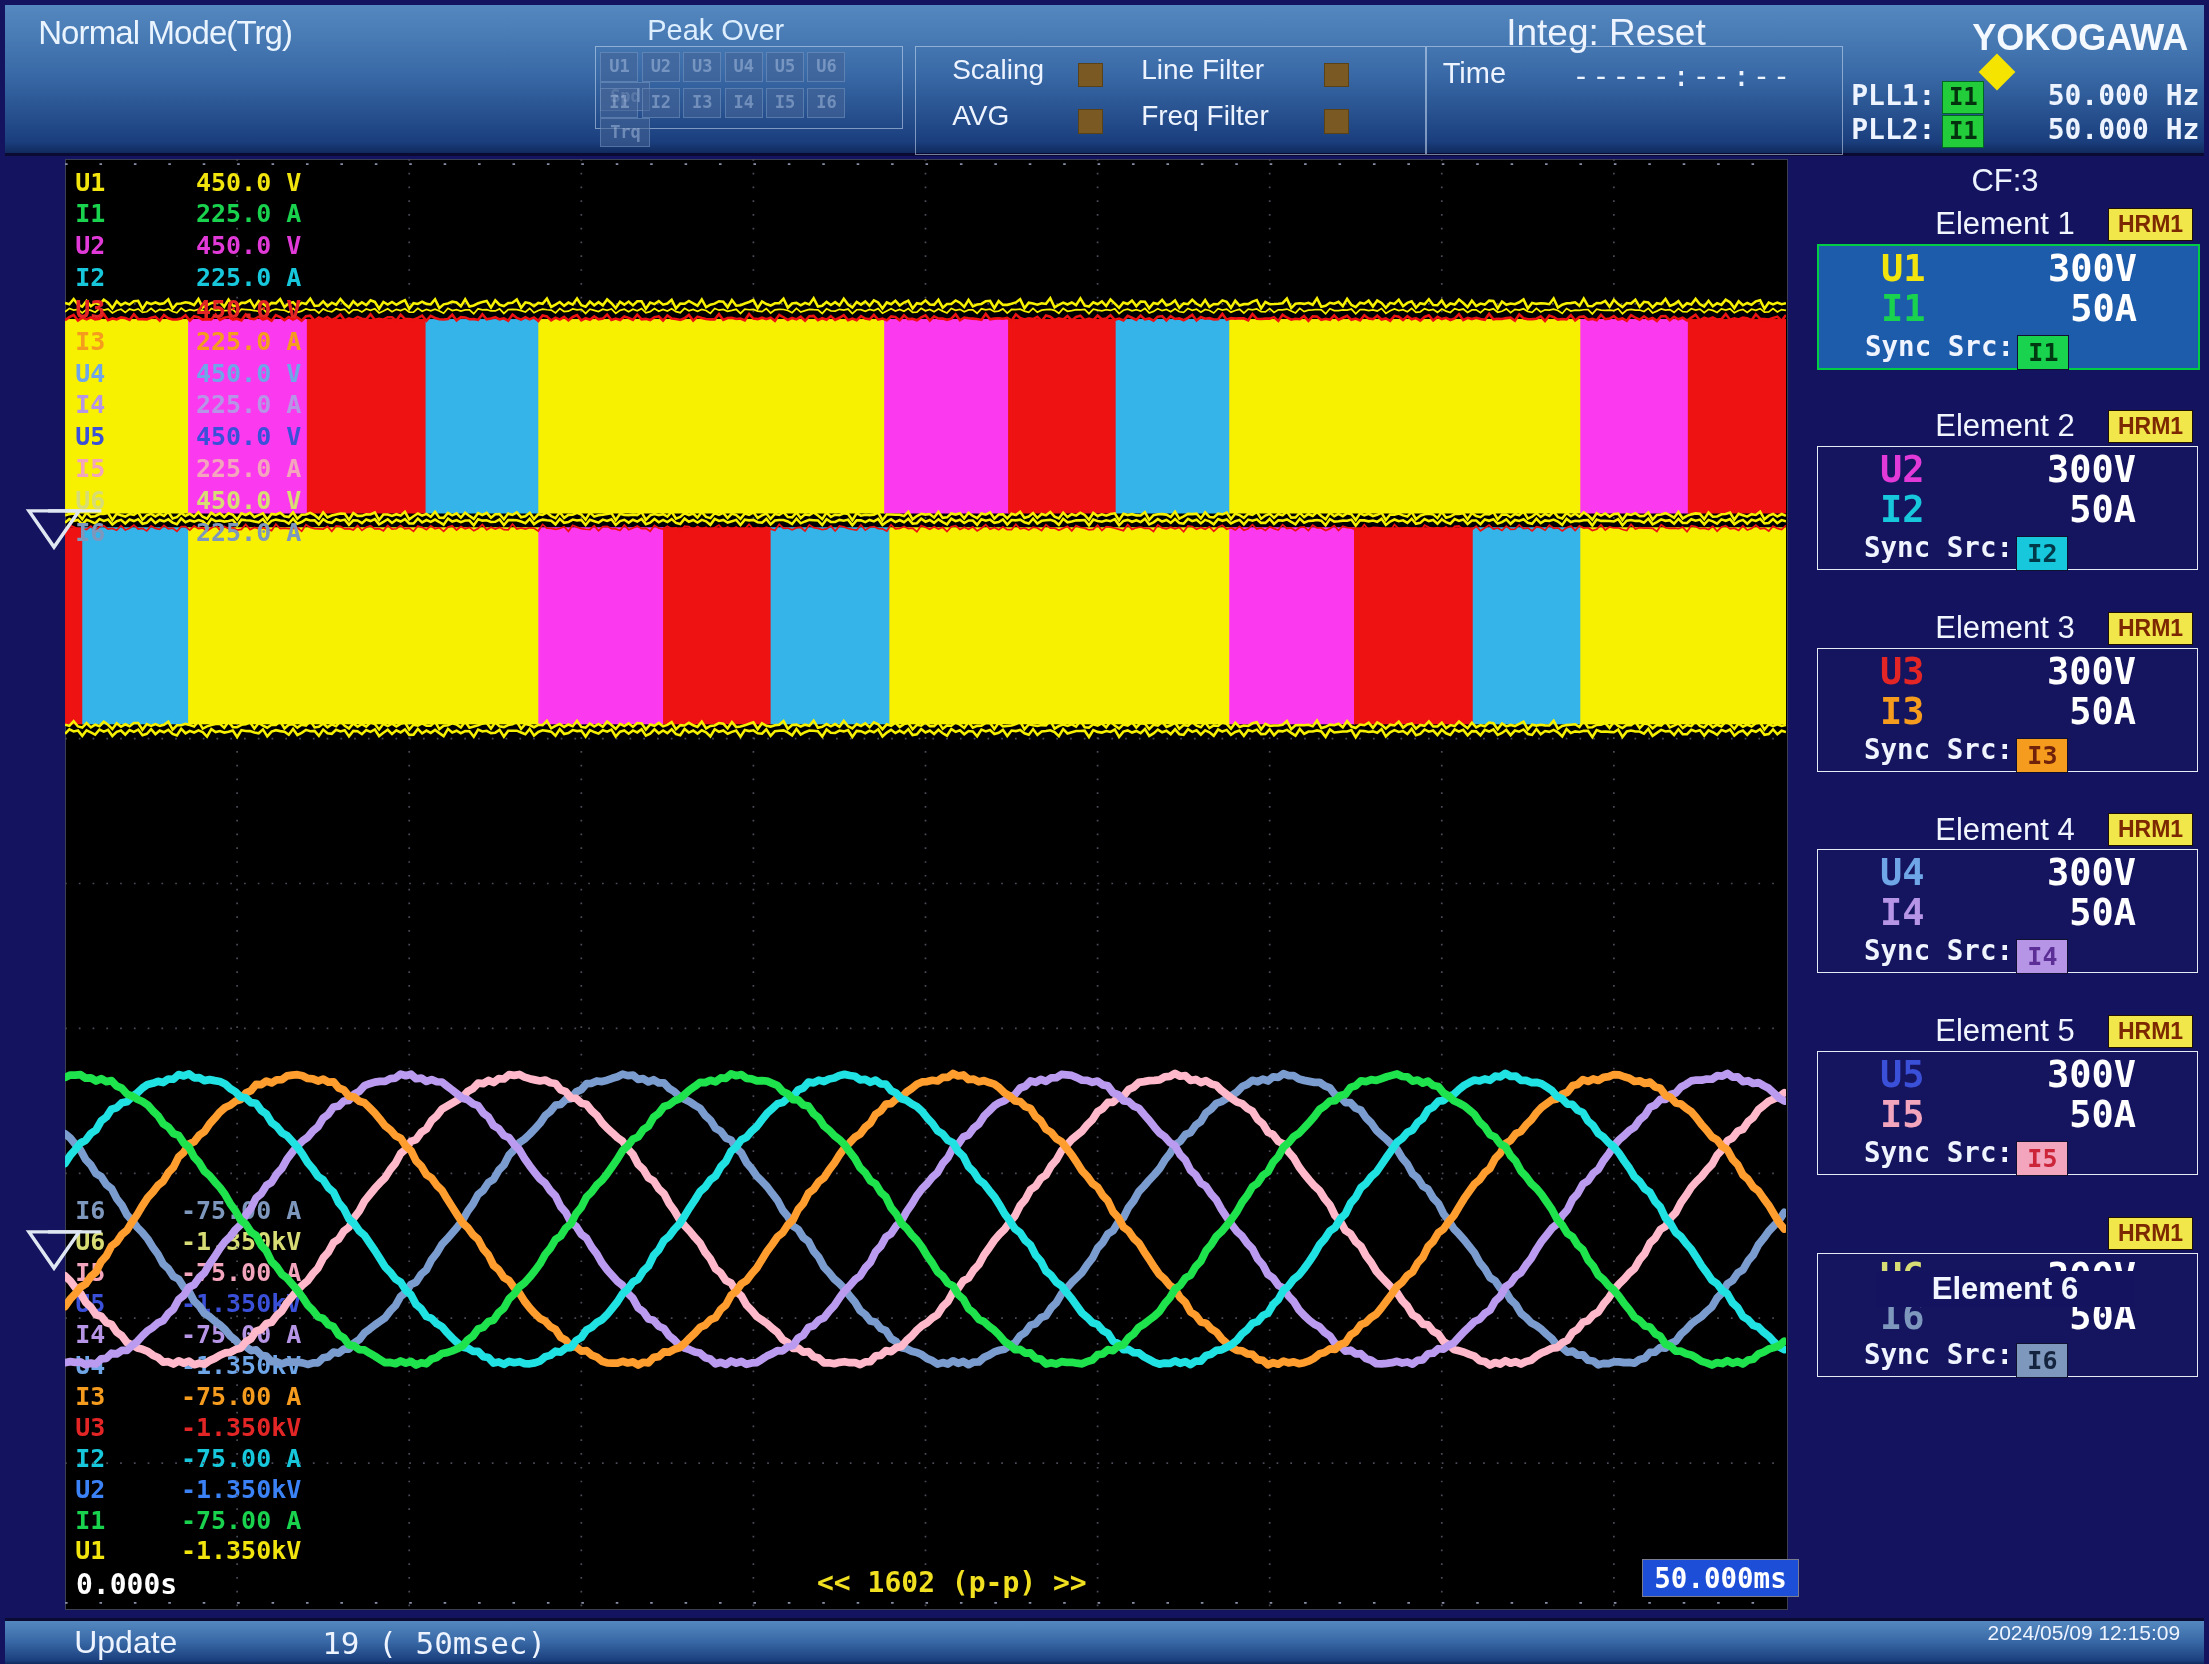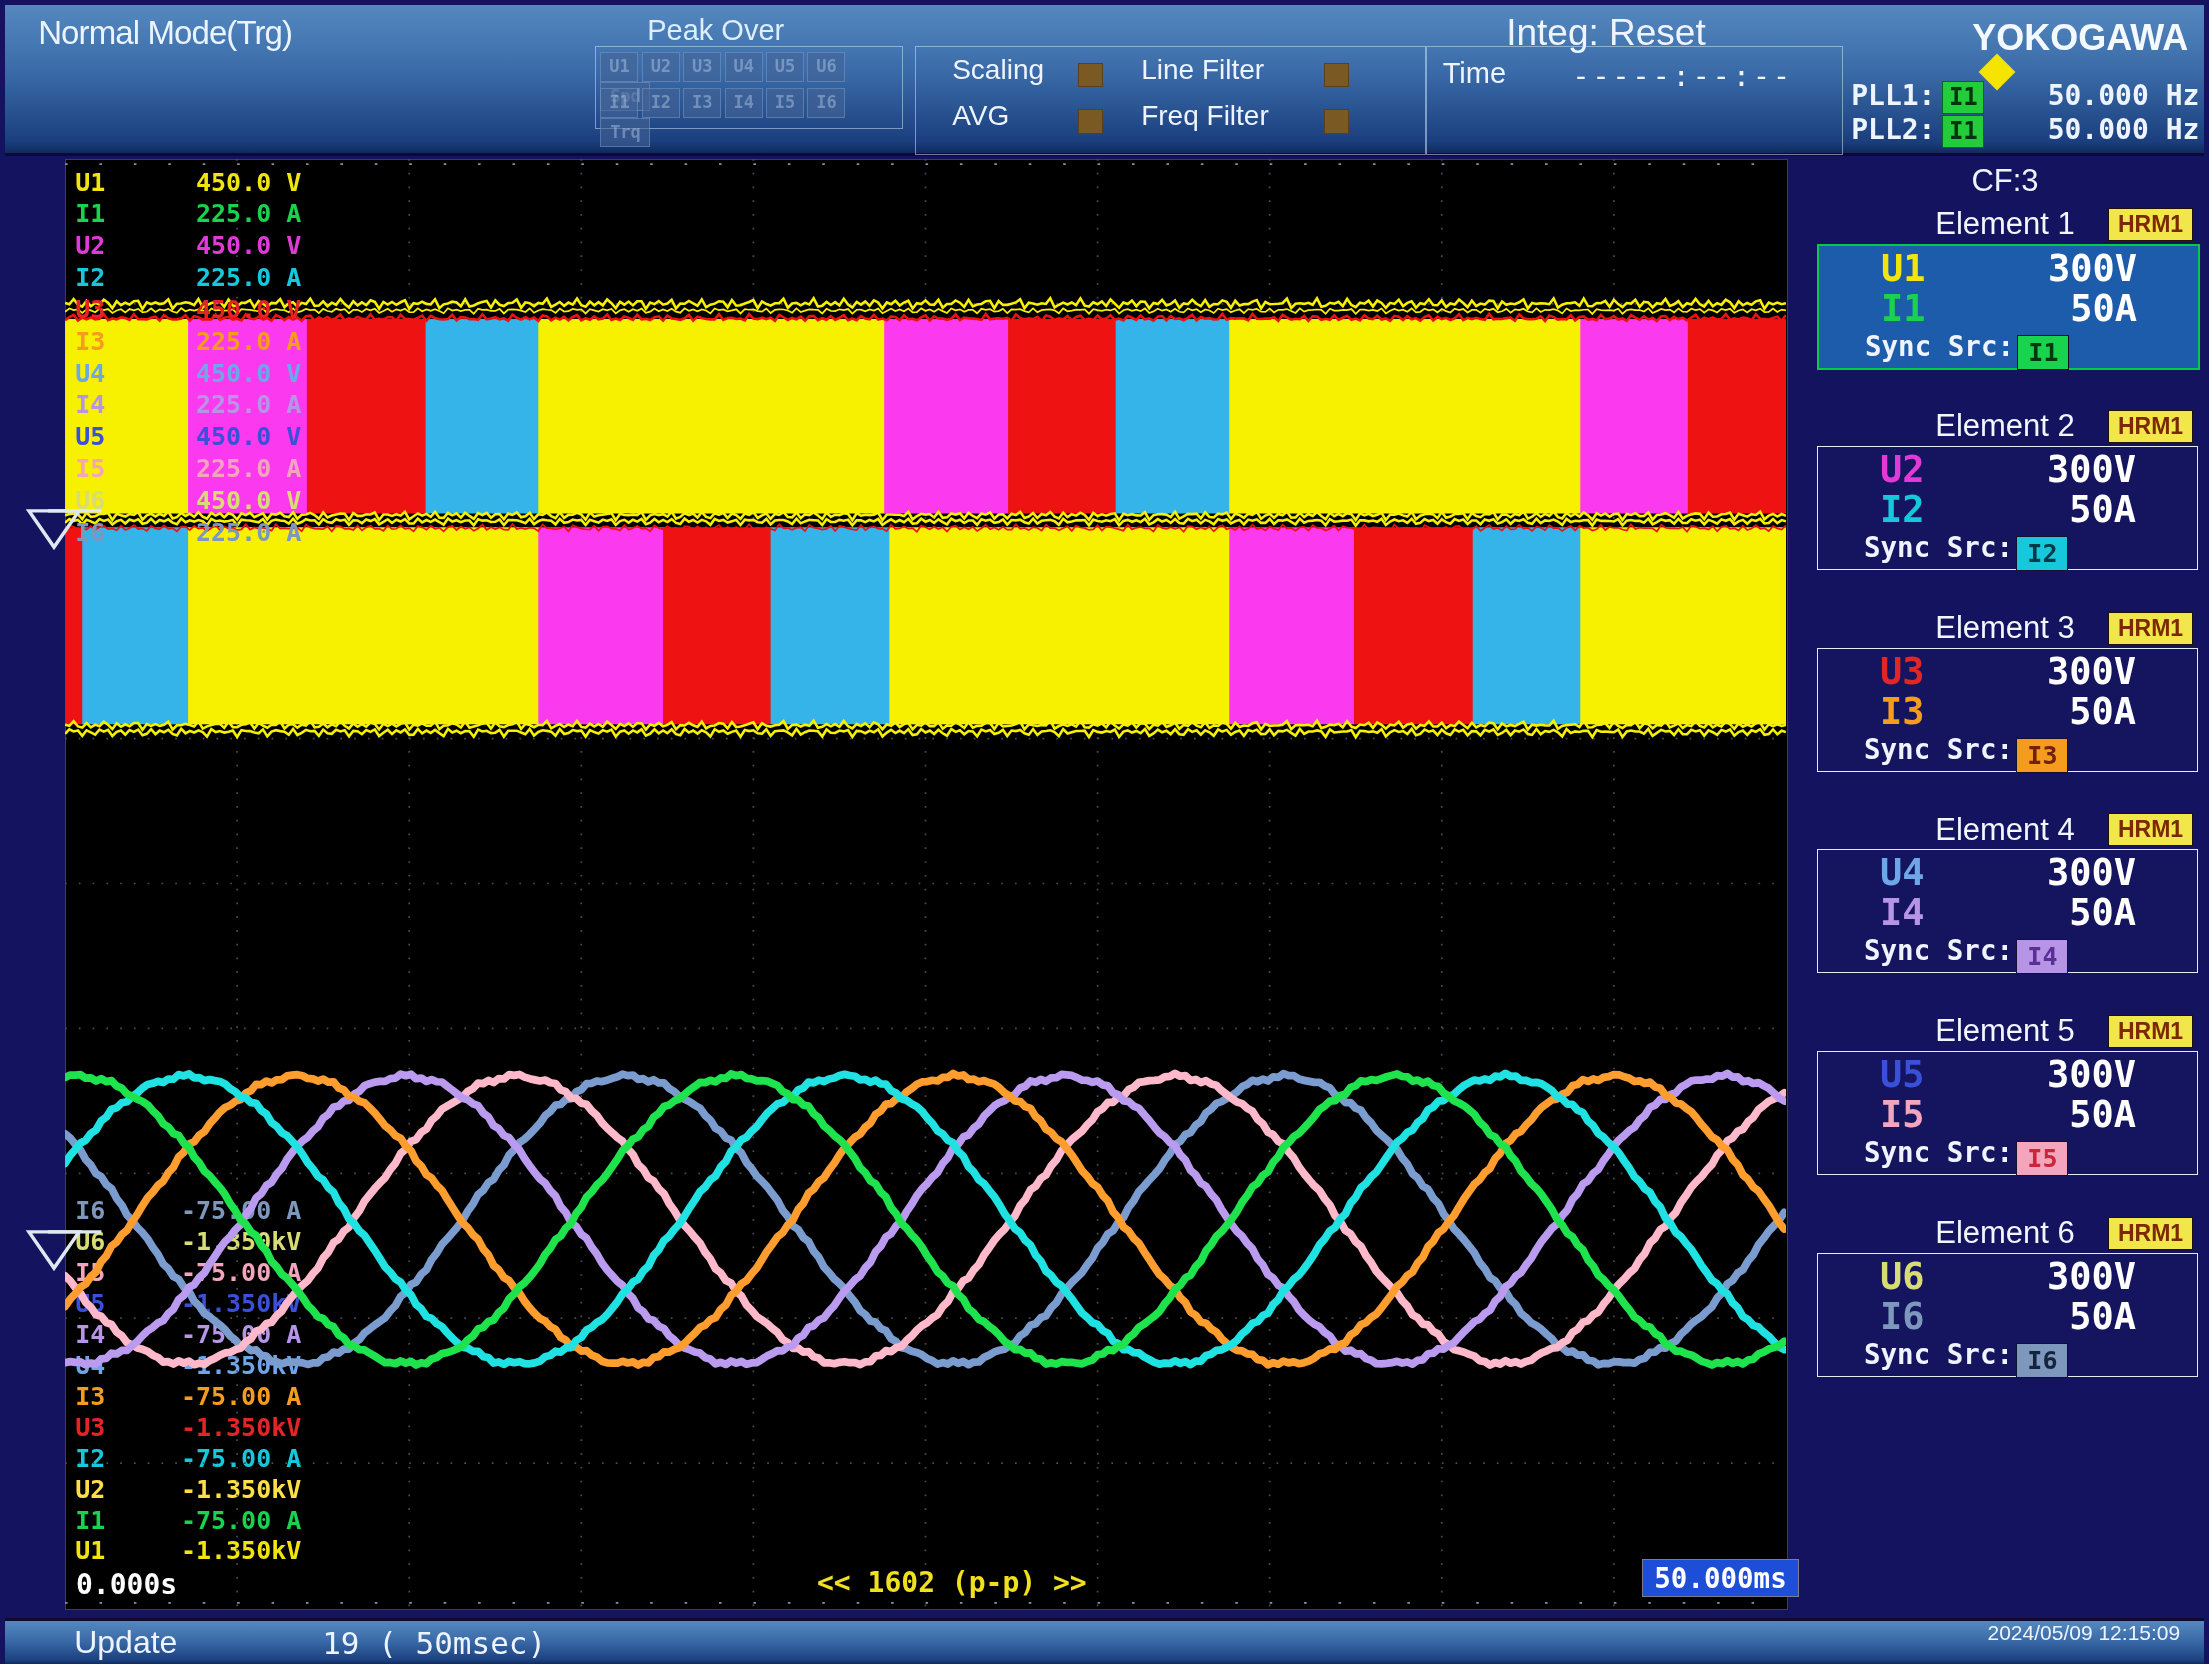--- a/index.html
+++ b/index.html
@@ -79,21 +79,21 @@
   <div class="abs" id="scales-bottom" style="left:65px;top:159px;width:1721px;height:1449px;z-index:1;">
       <div class="scalerow" style="top: 1037px; color: rgb(125, 151, 189);"><span class="ch">I6</span><span class="val">-75.00 A</span></div>
       <div class="scalerow" style="top: 1068px; color: rgb(216, 220, 116);"><span class="ch">U6</span><span class="val">-1.350kV</span></div>
       <div class="scalerow" style="top: 1099px; color: rgb(242, 165, 188);"><span class="ch">I5</span><span class="val">-75.00 A</span></div>
       <div class="scalerow" style="top: 1130px; color: rgb(58, 80, 216);"><span class="ch">U5</span><span class="val">-1.350kV</span></div>
       <div class="scalerow" style="top: 1161px; color: rgb(183, 149, 230);"><span class="ch">I4</span><span class="val">-75.00 A</span></div>
       <div class="scalerow" style="top: 1192px; color: rgb(110, 166, 232);"><span class="ch">U4</span><span class="val">-1.350kV</span></div>
       <div class="scalerow" style="top: 1223px; color: rgb(245, 155, 30);"><span class="ch">I3</span><span class="val">-75.00 A</span></div>
       <div class="scalerow" style="top: 1254px; color: rgb(228, 37, 37);"><span class="ch">U3</span><span class="val">-1.350kV</span></div>
       <div class="scalerow" style="top: 1285px; color: rgb(23, 200, 220);"><span class="ch">I2</span><span class="val">-75.00 A</span></div>
-      <div class="scalerow" style="top: 1316px; color: #fde047;"><span class="ch">U2</span><span class="val">-1.350kV</span></div>
+      <div class="scalerow" style="top: 1316px; color: #3b82f6;"><span class="ch">U2</span><span class="val">-1.350kV</span></div>
       <div class="scalerow" style="top: 1347px; color: rgb(25, 210, 77);"><span class="ch">I1</span><span class="val">-75.00 A</span></div>
       <div class="scalerow" style="top: 1377px; color: rgb(242, 229, 14);"><span class="ch">U1</span><span class="val">-1.350kV</span></div>
     </div>
   <svg class="abs" id="plot-svg" style="left:65px;top:159px;z-index:2;" width="1721" height="1449" viewBox="0 0 2000 1684">
       <line x1="200" y1="0" x2="200" y2="1684" stroke="#4a4a58" stroke-width="2" stroke-dasharray="2 14"></line>
       <line x1="400" y1="0" x2="400" y2="1684" stroke="#4a4a58" stroke-width="2" stroke-dasharray="2 14"></line>
       <line x1="600" y1="0" x2="600" y2="1684" stroke="#4a4a58" stroke-width="2" stroke-dasharray="2 14"></line>
       <line x1="800" y1="0" x2="800" y2="1684" stroke="#4a4a58" stroke-width="2" stroke-dasharray="2 14"></line>
       <line x1="1000" y1="0" x2="1000" y2="1684" stroke="#4a4a58" stroke-width="2" stroke-dasharray="2 14"></line>
       <line x1="1200" y1="0" x2="1200" y2="1684" stroke="#4a4a58" stroke-width="2" stroke-dasharray="2 14"></line>
@@ -217,21 +217,21 @@
       </div>
       <div class="abs eltitle" style="left: 1876px; top: 1013px;">Element 5</div>
       <div class="hrm" style="left: 2108px; top: 1015px;">HRM1</div>
       <div class="elbox" style="top: 1051px; border: 1.7px solid rgb(230, 234, 242); background: rgb(21, 20, 95);">
         <div class="elrow" style="left:62px;top:3.4px;color:#3a50d8;">U5</div>
         <div class="elrow" style="left:129px;top:3.4px;width:189px;text-align:right;color:#fff;">300V</div>
         <div class="elrow" style="left:62px;top:43px;color:#f2a5bc;">I5</div>
         <div class="elrow" style="left:129px;top:43px;width:189px;text-align:right;color:#fff;">50A</div>
         <div class="syncrow" style="left:46px;top:84px;">Sync Src:<span class="syncbadge" style="background:#f2a5bc;color:#cc2438;margin-left:3.4px;">I5</span></div>
       </div>
-      <div class="abs eltitle" style="left: 1876px; top: 1215px;">Element 6</div>
+      <div class="abs eltitle" style="left: 1876px; top: 1271px; font-weight: bold;">Element 6</div>
       <div class="hrm" style="left: 2108px; top: 1217px;">HRM1</div>
       <div class="elbox" style="top: 1253px; border: 1.7px solid rgb(230, 234, 242); background: rgb(21, 20, 95);">
         <div class="elrow" style="left:62px;top:3.4px;color:#d8dc74;">U6</div>
         <div class="elrow" style="left:129px;top:3.4px;width:189px;text-align:right;color:#fff;">300V</div>
         <div class="elrow" style="left:62px;top:43px;color:#7d97bd;">I6</div>
         <div class="elrow" style="left:129px;top:43px;width:189px;text-align:right;color:#fff;">50A</div>
         <div class="syncrow" style="left:46px;top:84px;">Sync Src:<span class="syncbadge" style="background:#7d97bd;color:#14243f;margin-left:3.4px;">I6</span></div>
       </div>
     </div>
 

